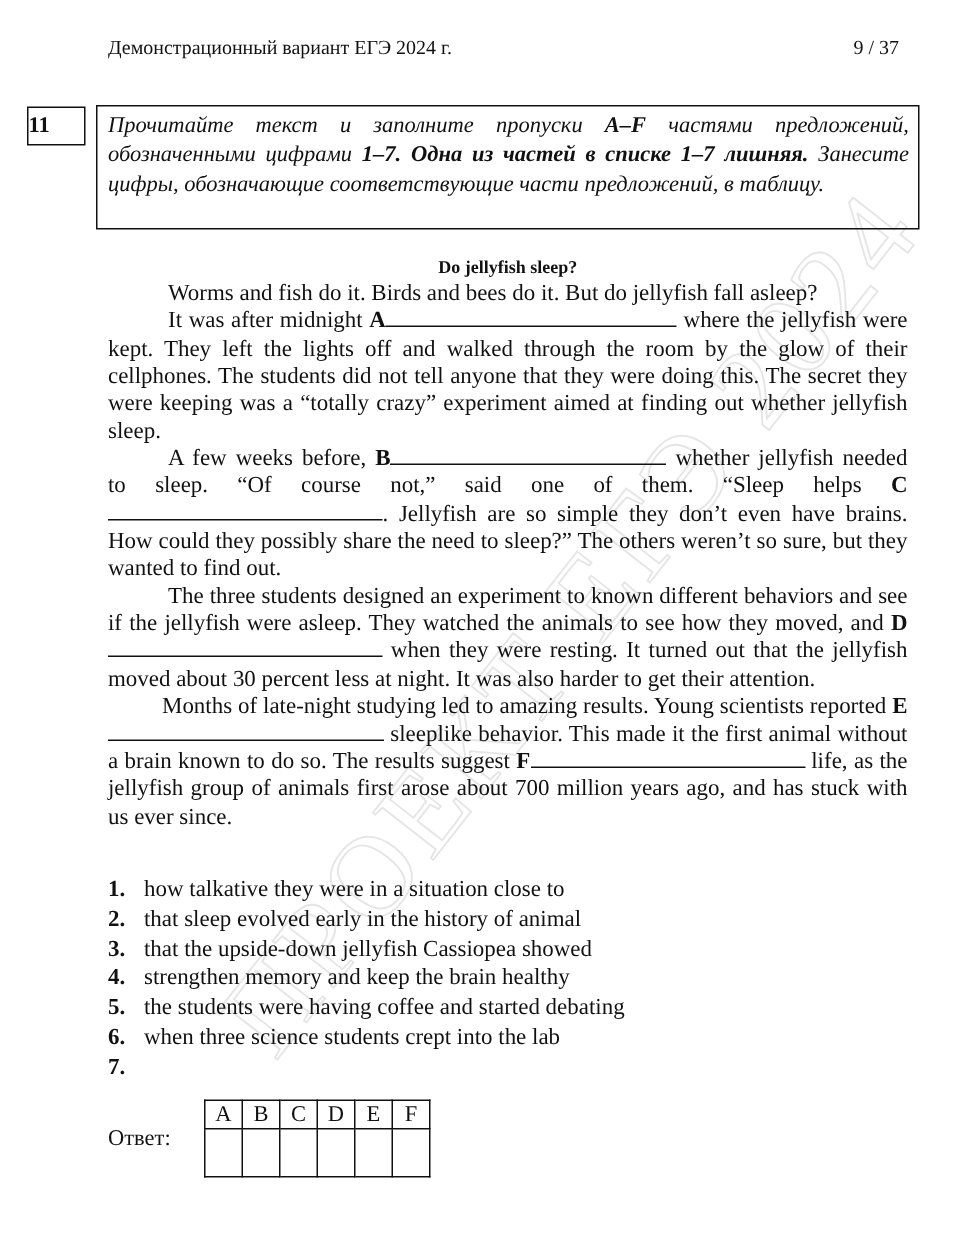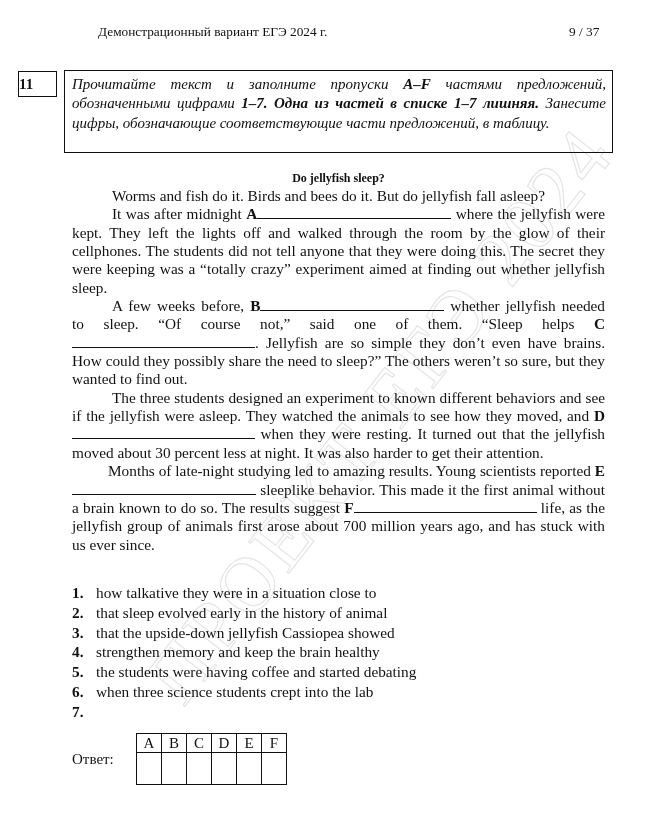--- a/index.html
+++ b/index.html
@@ -21,21 +21,21 @@
       left: 72px;
       width: 540px;
       height: 18px;
       font-size: 13.3px;
     }
     .header span {
       position: absolute;
       top: 0;
       white-space: nowrap;
     }
-    .hdr-left { left: 0; margin-left: 26px; }
+    .hdr-left { left: 0; }
     .hdr-center { left: 274px; }
     .hdr-right { left: 497px; }
 
     .task-number {
       position: absolute;
       left: 18px;
       top: 71px;
       width: 37px;
       height: 24px;
       border: 1.3px solid #111;

